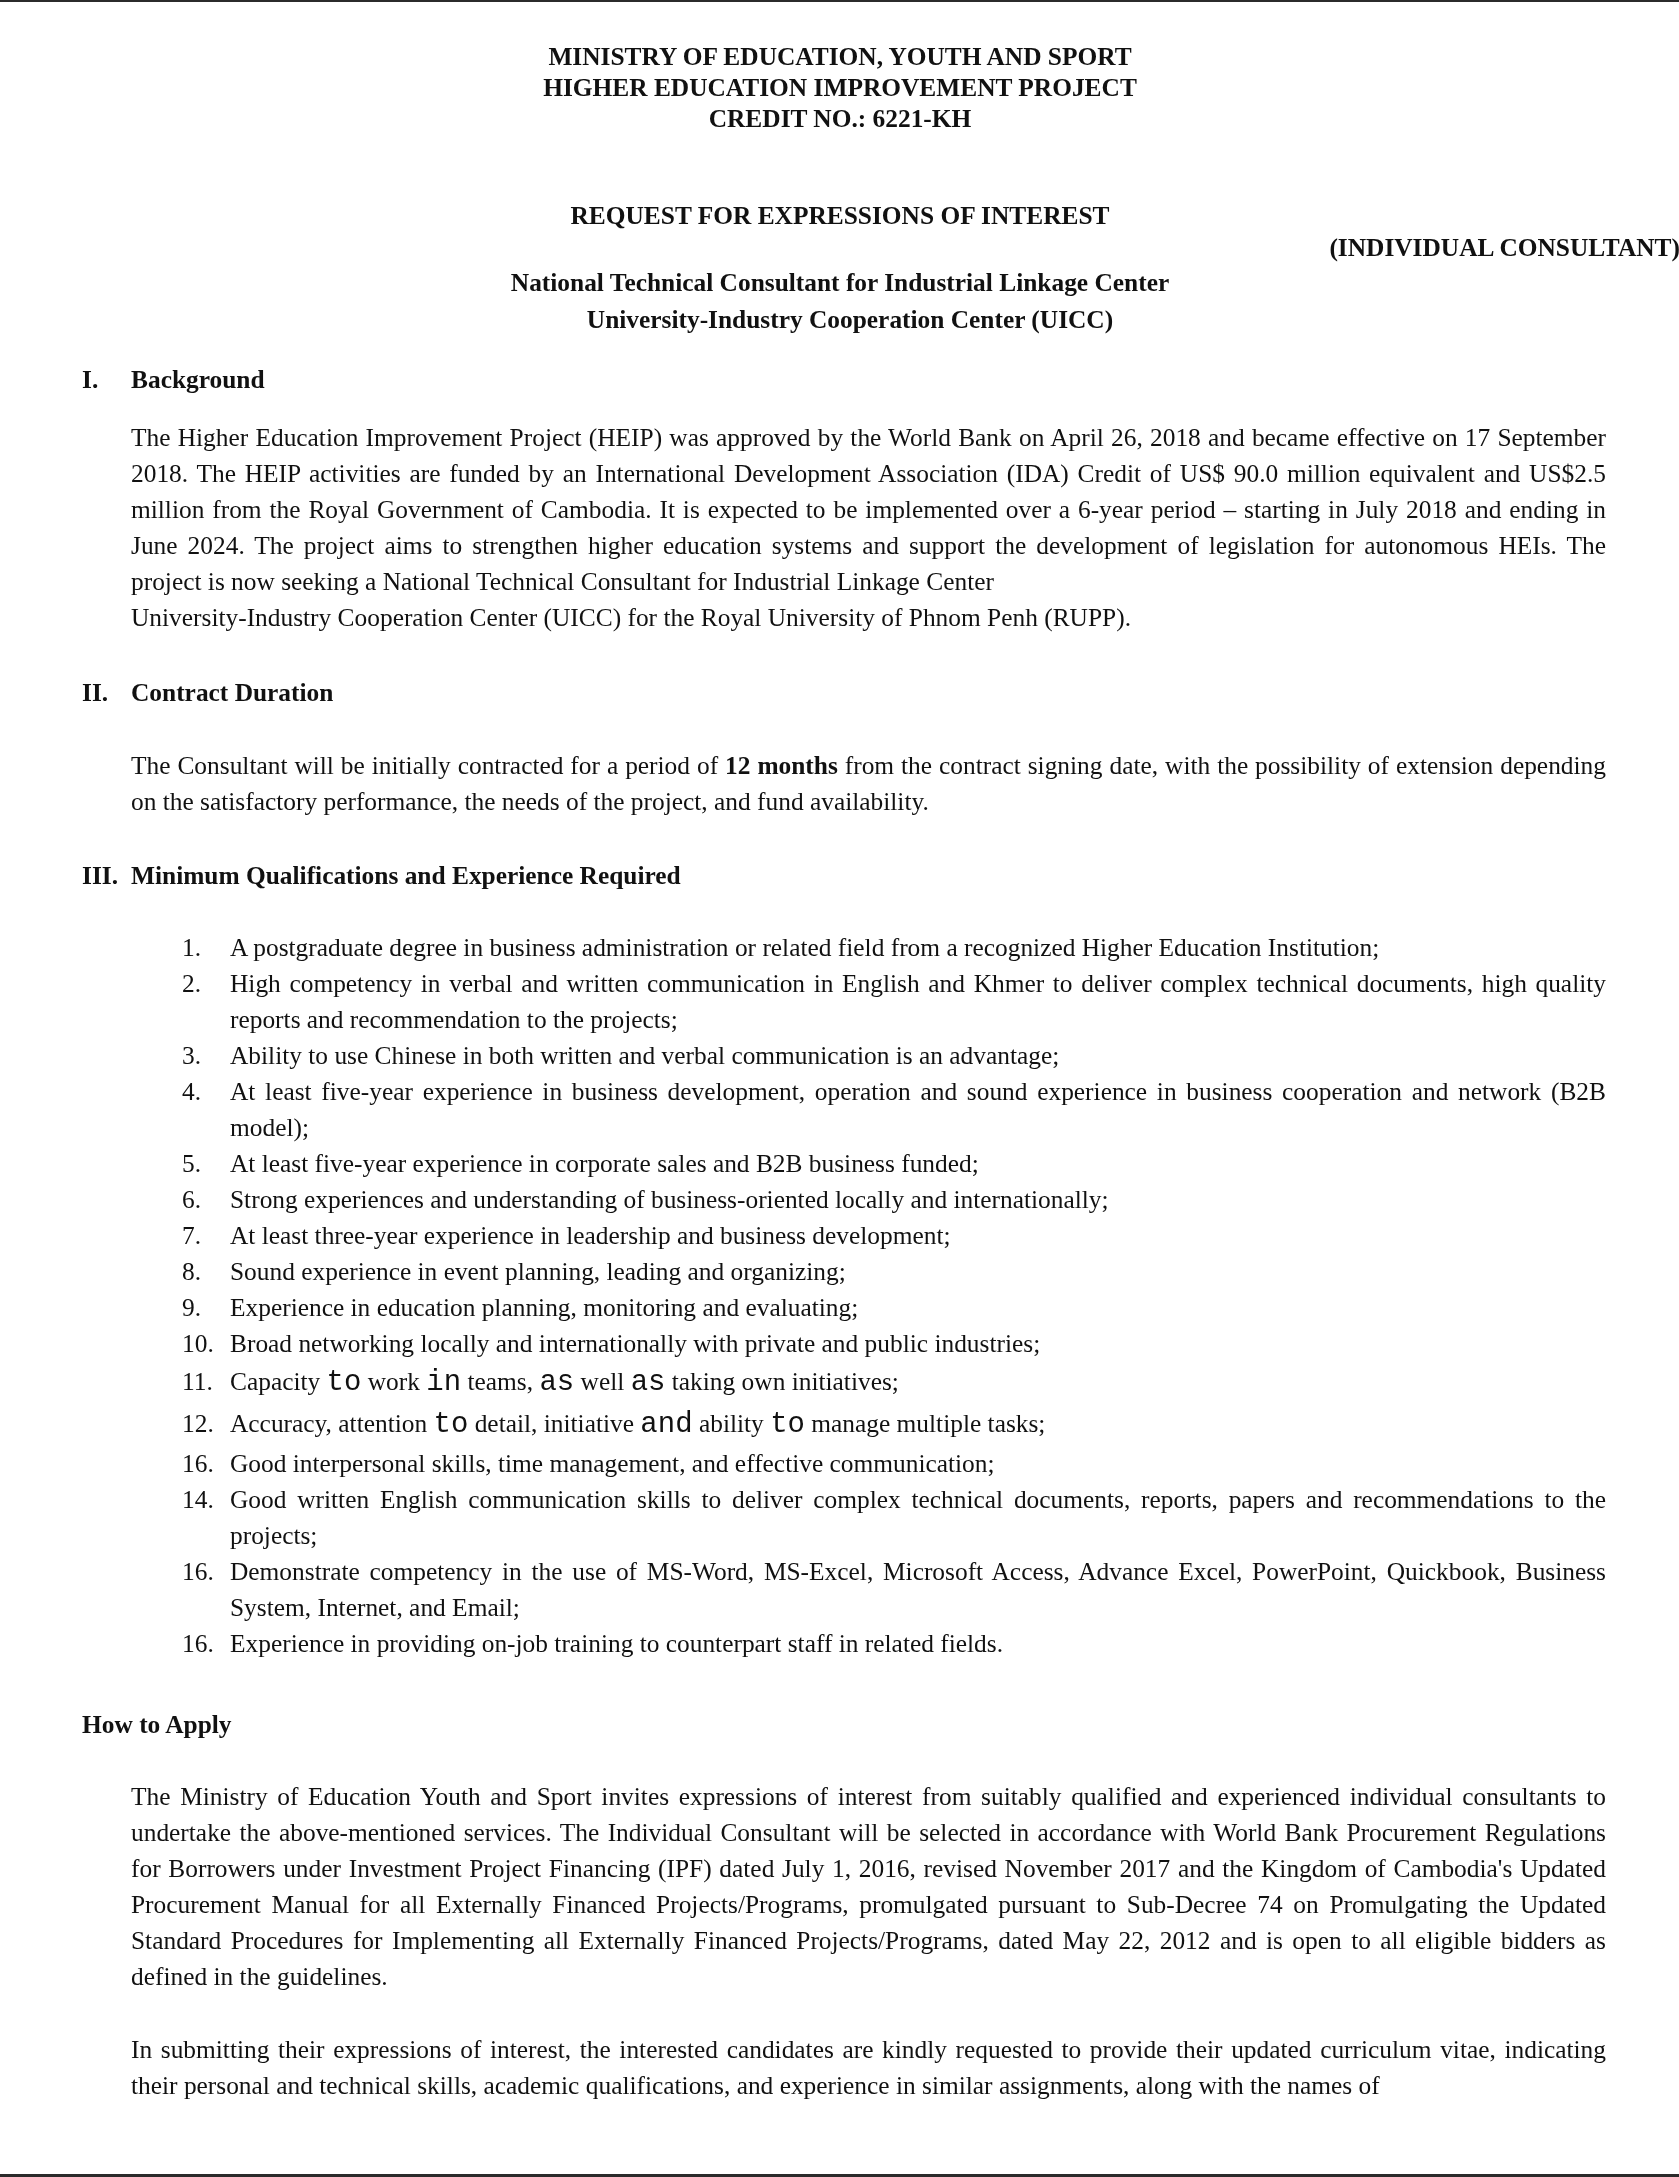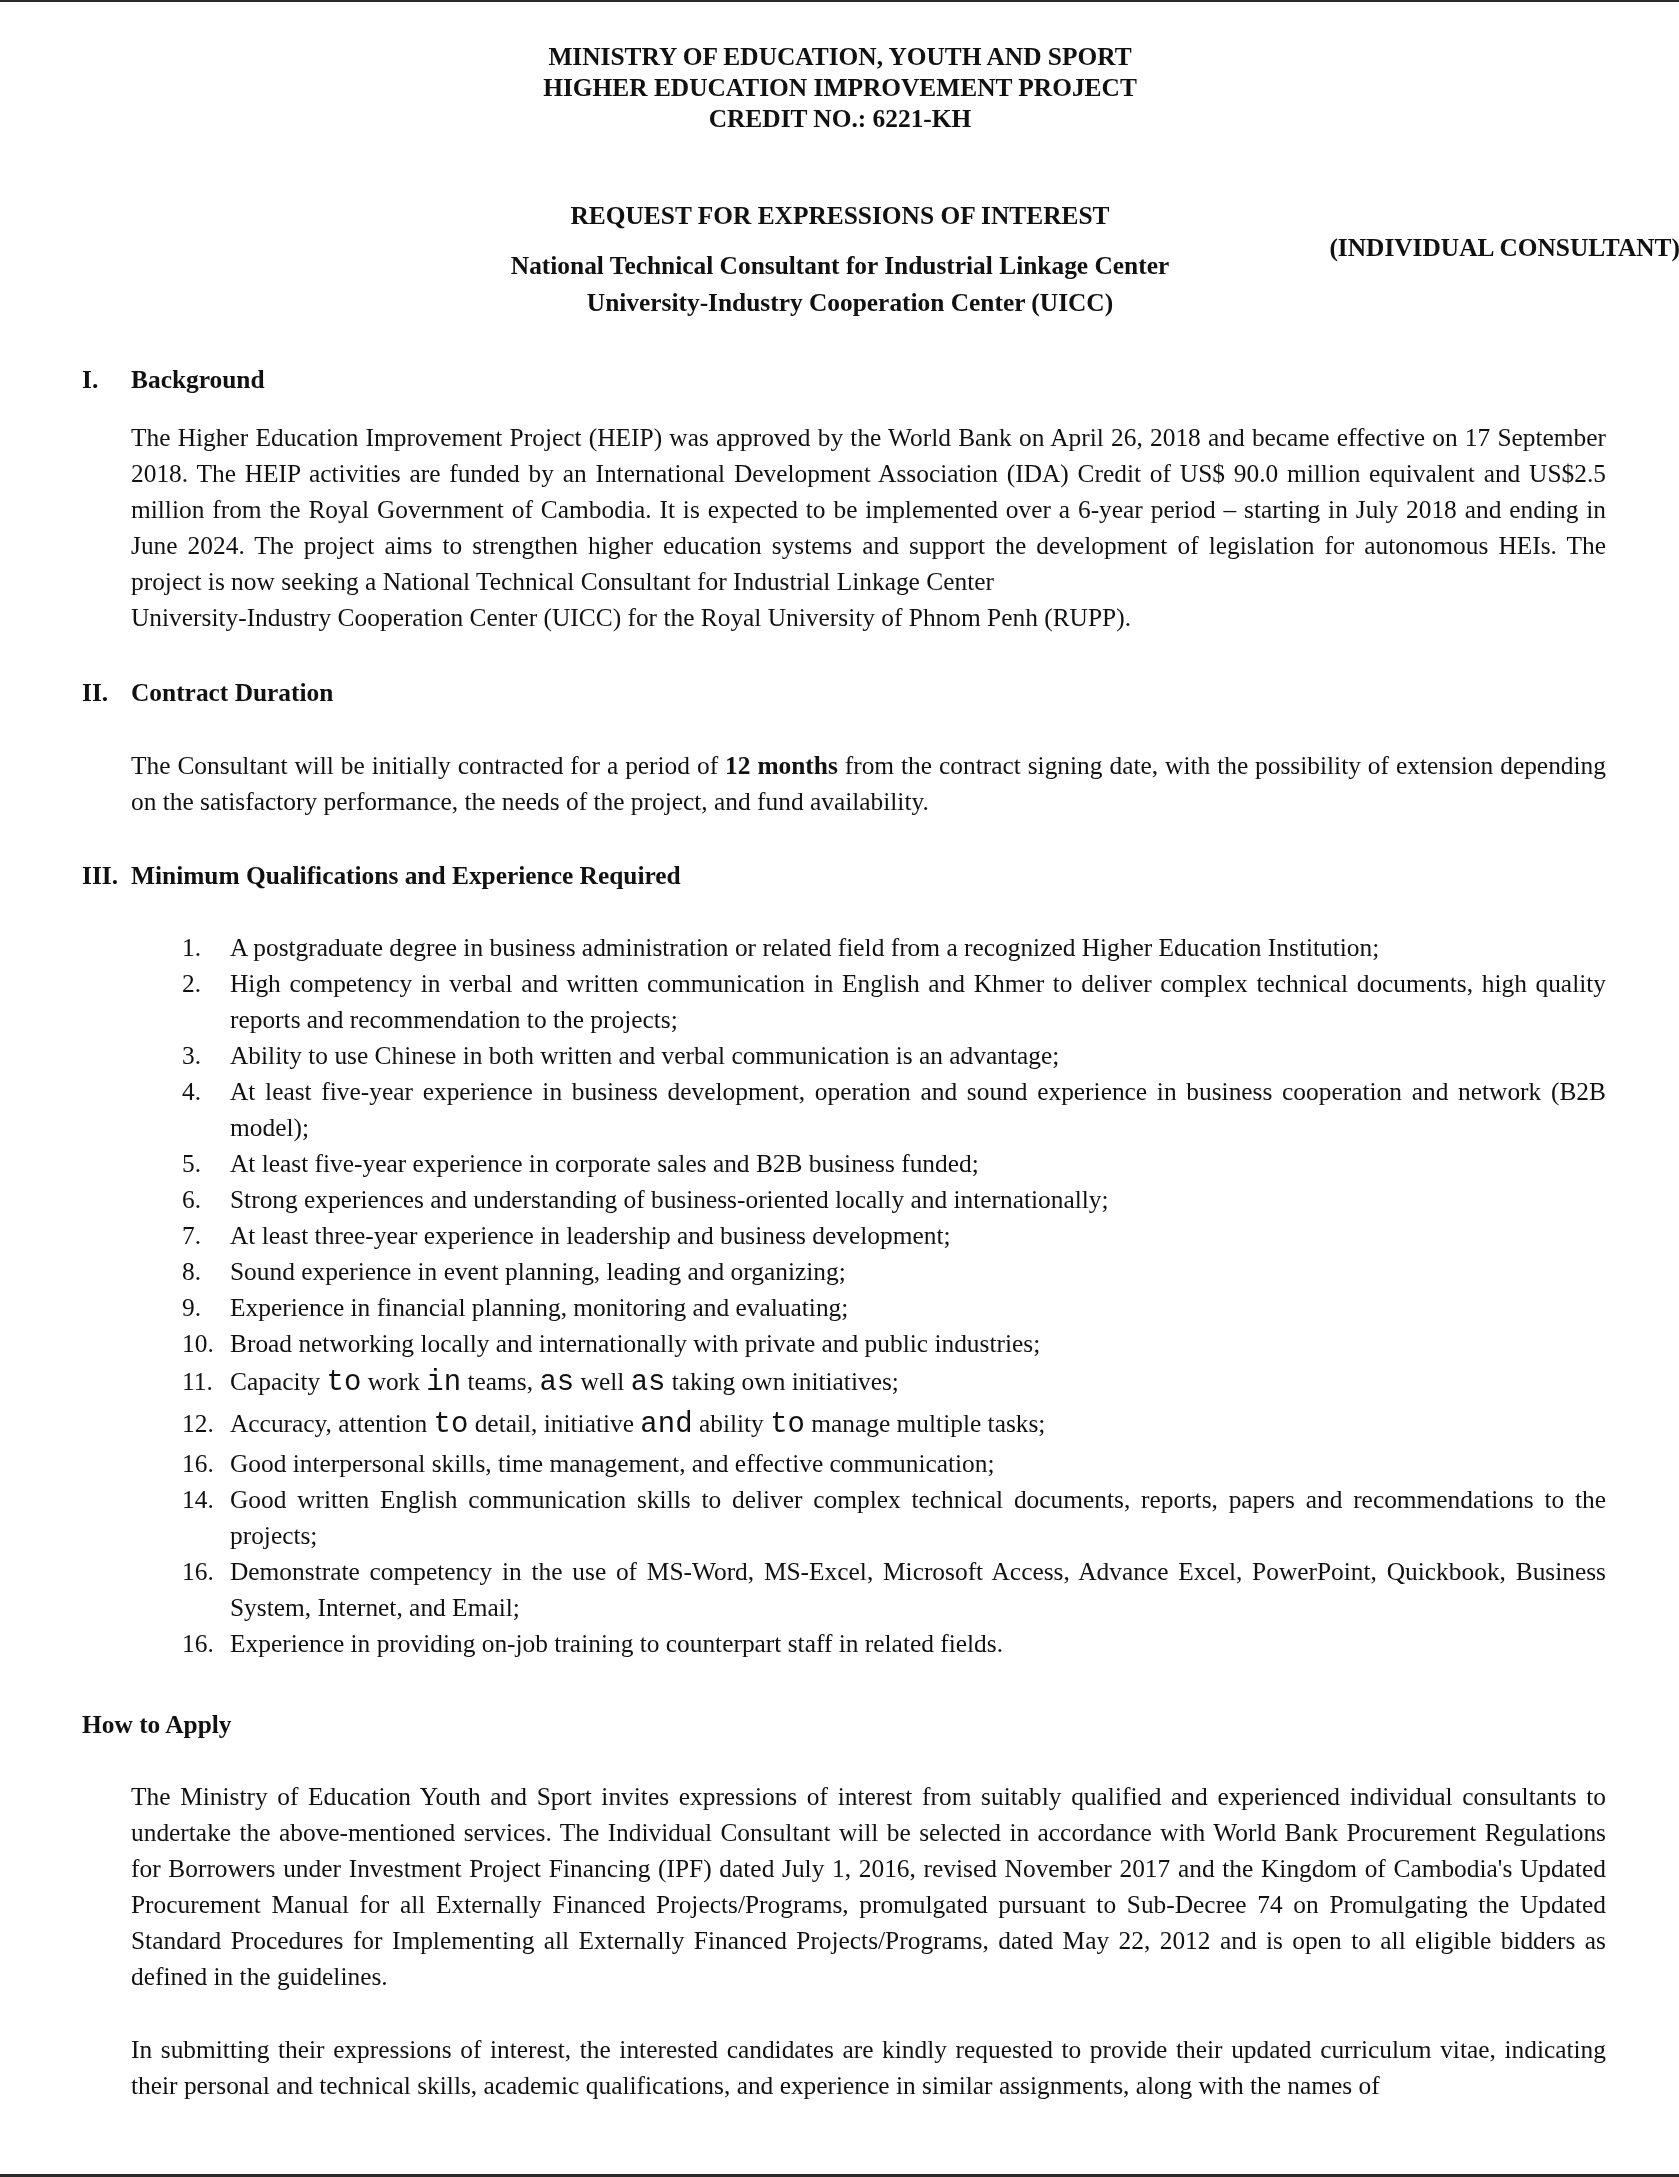--- a/index.html
+++ b/index.html
@@ -10,21 +10,21 @@
     font-size: 25.4px;
     line-height: 36px;
   }
   .topline { position: absolute; left: 0; top: 0; width: 1680px; height: 1.9px; background: #2b2b2b; }
   .bottomline { position: absolute; left: 0; top: 2174px; width: 1680px; height: 2.8px; background: #2b2b2b; }
 
   .center { text-align: center; font-weight: bold; }
   .hdr-block { position: absolute; left: 0; width: 1680px; }
   #hdr1 { top: 41px; }
   #hdr2 { top: 167px; margin-top: 32px; }
-  #hdr3 { top: 247px; }
+  #hdr3 { top: 264px; }
 
   .section-title { position: absolute; font-weight: bold; }
   .section-title .num { position: absolute; left: 0; }
   .section-title .txt { position: absolute; left: 49px; white-space: nowrap; }
 
   .para { position: absolute; left: 131px; width: 1475px; text-align: justify; }
   .para b { font-weight: bold; }
 
   .list { position: absolute; left: 182px; width: 1424px; margin: 0; padding: 0; list-style: none; }
   .list li { position: relative; padding-left: 48px; text-align: justify; }
@@ -75,21 +75,21 @@
 
 <ol class="list" style="top:929px;">
   <li><span class="n">1.</span><span>A postgraduate degree in business administration or related field from a recognized Higher Education Institution;</span></li>
   <li><span class="n">2.</span><span>High competency in verbal and written communication in English and Khmer to deliver complex technical documents, high quality reports and recommendation to the projects;</span></li>
   <li><span class="n">3.</span><span>Ability to use Chinese in both written and verbal communication is an advantage;</span></li>
   <li><span class="n">4.</span><span>At least five-year experience in business development, operation and sound experience in business cooperation and network (B2B model);</span></li>
   <li><span class="n">5.</span><span>At least five-year experience in corporate sales and B2B business funded;</span></li>
   <li><span class="n">6.</span><span>Strong experiences and understanding of business-oriented locally and internationally;</span></li>
   <li><span class="n">7.</span><span>At least three-year experience in leadership and business development;</span></li>
   <li><span class="n">8.</span><span>Sound experience in event planning, leading and organizing;</span></li>
-  <li><span class="n">9.</span><span>Experience in financial planning, monitoring and evaluating;</span></li>
+  <li><span class="n">9.</span><span>Experience in education planning, monitoring and evaluating;</span></li>
   <li><span class="n">10.</span><span>Broad networking locally and internationally with private and public industries;</span></li>
   <li class="tall"><span class="n">11.</span><span>Capacity </span><span class="sans">to</span><span> work </span><span class="sans">in</span><span> teams, </span><span class="sans">as</span><span> well </span><span class="sans">as</span><span> taking own initiatives;</span></li>
   <li class="tall"><span class="n">12.</span><span>Accuracy, attention </span><span class="sans">to</span><span> detail, initiative </span><span class="sans">and</span><span> ability </span><span class="sans">to</span><span> manage multiple tasks;</span></li>
   <li><span class="n">16.</span><span>Good interpersonal skills, time management, and effective communication;</span></li>
   <li><span class="n">14.</span><span>Good written English communication skills to deliver complex technical documents, reports, papers and recommendations to the projects;</span></li>
   <li><span class="n">16.</span><span>Demonstrate competency in the use of MS-Word, MS-Excel, Microsoft Access, Advance Excel, PowerPoint, Quickbook, Business System, Internet, and Email;</span></li>
   <li><span class="n">16.</span><span>Experience in providing on-job training to counterpart staff in related fields.</span></li>
 </ol>
 
 <div class="section-title" style="left:82px; top:1706px;">

